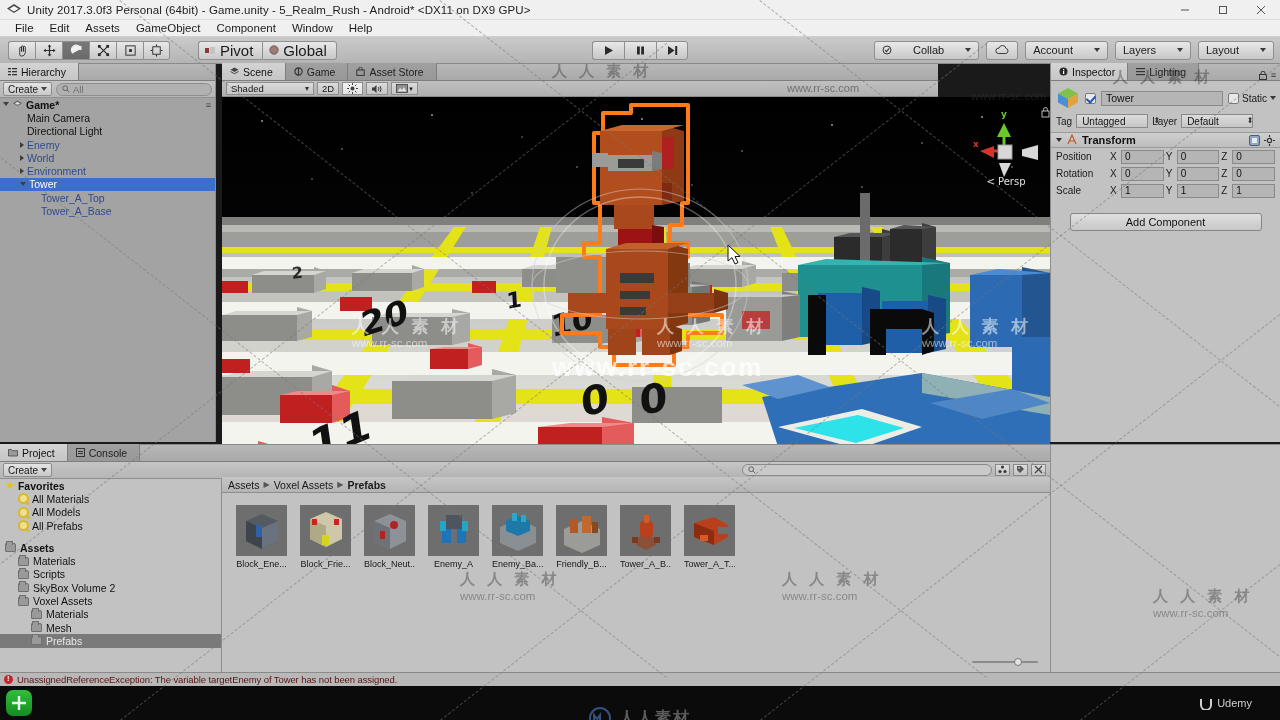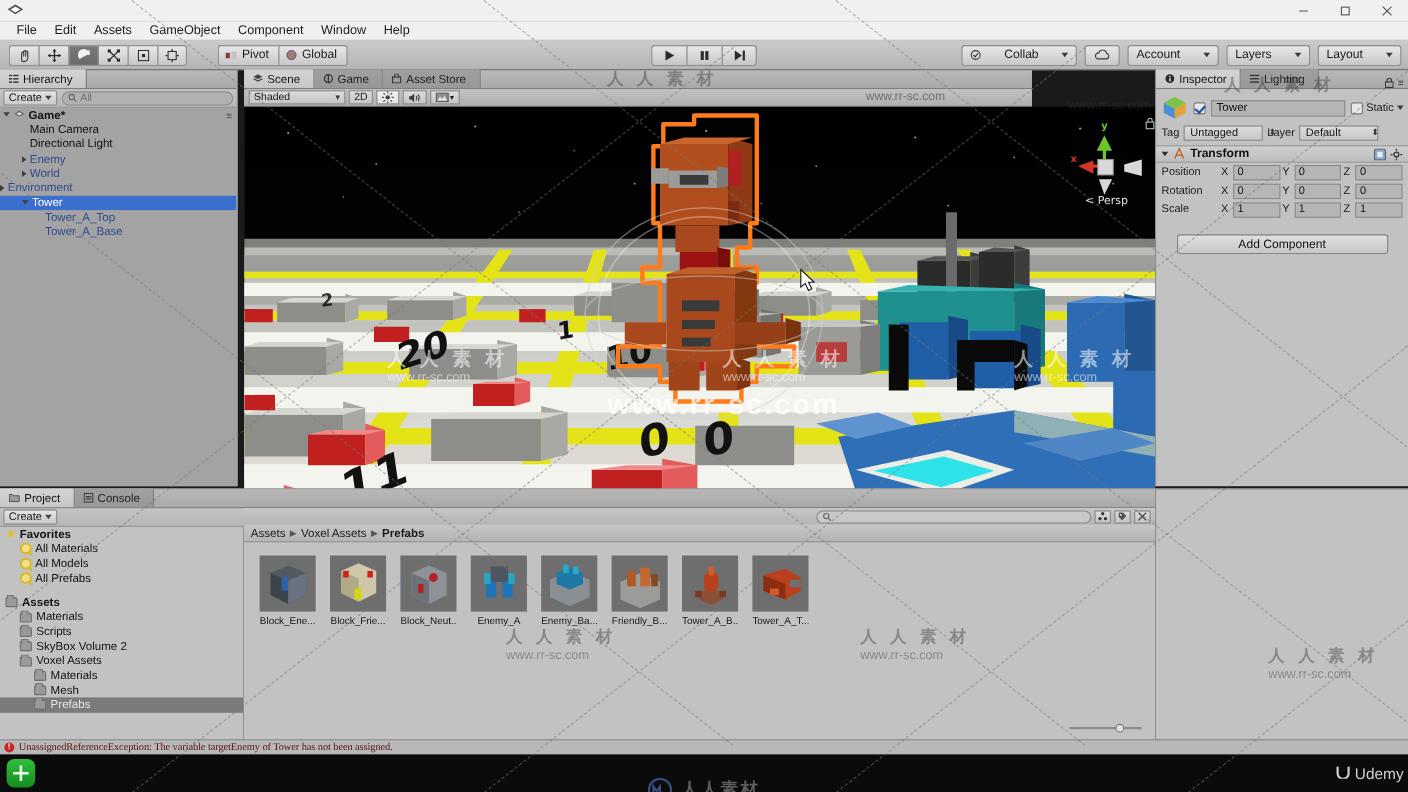--- a/index.html
+++ b/index.html
@@ -40,21 +40,21 @@
   }
   .tbtn:first-child { border-radius:3px 0 0 3px; }
   .tbtn:last-child { border-right:1px solid #8f8f8f; border-radius:0 3px 3px 0; }
   .tbtn.on { background:linear-gradient(#787878,#6a6a6a); }
   .tbtn.on svg * { stroke:#f0f0f0 !important; fill:#f0f0f0 !important; }
 
   .pivotgrp { display:flex; margin-left:28px; }
   .pivbtn {
     height:19px; padding:0 9px 0 6px; background:linear-gradient(#e8e8e8,#c8c8c8);
     border:1px solid #8f8f8f; display:flex; align-items:center; gap:4px;
-    font-size:11px; color:#1b1b1b;
+    font-size:15px; color:#1b1b1b;
   }
   .pivbtn:first-child { border-radius:3px 0 0 3px; border-right:none;}
   .pivbtn:last-child { border-radius:0 3px 3px 0;}
 
   .playgrp { position:absolute; left:50%; transform:translateX(-50%); display:flex; }
   .playbtn {
     width:32px; height:19px; background:linear-gradient(#e8e8e8,#c6c6c6);
     border:1px solid #8f8f8f; border-right:none; display:flex; align-items:center; justify-content:center;
   }
   .playbtn:first-child{border-radius:3px 0 0 3px;}
@@ -148,47 +148,48 @@
   .psearch { width:250px; height:12px; background:#c9c9c9; border:1px solid #8a8a8a; border-radius:6px; display:flex; align-items:center; padding:0 5px; gap:3px;}
   .pico { width:15px;height:12px; background:linear-gradient(#dcdcdc,#c4c4c4); border:1px solid #8a8a8a; display:flex;align-items:center;justify-content:center;}
   .zoomslider { position:absolute; right:12px; bottom:6px; width:66px; height:10px; display:flex; align-items:center;}
   .zoomtrack { width:100%; height:2px; background:#8b8b8b; border-radius:1px;}
   .zoomknob { position:absolute; left:42px; width:8px;height:8px;border-radius:50%;background:#e2e2e2;border:1px solid #777;}
 
   
   #statusbar { position:absolute; left:0; top:672px; width:1280px; height:14px; background:#b8b8b8; display:flex; align-items:center; gap:4px; padding-left:4px; border-top:1px solid #8a8a8a;}
   .errico { width:9px;height:9px;border-radius:50%;background:#c7242a; position:relative; flex:none;}
   .errico::after{content:"!";position:absolute;left:3px;top:-1px;color:#fff;font-size:7.5px;font-weight:bold;}
-  .errtext { font-size:9.5px; color:#5a1212; font-family:Liberation Serif, serif; letter-spacing:-.1px;}
+  .errtext { font-size:9.5px; color:#5a1212; font-family:Liberation Sans, sans-serif; letter-spacing:-.1px;}
 
   
   #taskbar { position:absolute; left:0; top:686px; width:1280px; height:34px; background:#0b0b0b; display:flex; align-items:center;}
   .tb-green { width:26px;height:26px;margin-left:6px;border-radius:7px;background:linear-gradient(#2fbf3c,#158c22); display:flex;align-items:center;justify-content:center;color:#dff7e0;font-size:15px;}
   .tb-center { position:absolute; left:50%; transform:translateX(-50%); display:flex; align-items:center; gap:8px; opacity:.82;margin-top:30px;}
-  .tb-udemy { position:absolute; right:4px; display:flex; align-items:flex-start; gap:4px; color:#cfcfcf; font-size:14px;}
+  .tb-udemy { position:absolute; right:28px; display:flex; align-items:flex-start; gap:4px; color:#cfcfcf; font-size:11px;}
 
   
   .wm { position:absolute; pointer-events:none; color:rgba(255,255,255,.55); font-size:17px; letter-spacing:4px; font-weight:bold; white-space:nowrap;}
   .wm.url { font-size:11.5px; letter-spacing:0; font-weight:normal;}
   .wm.dark { color:rgba(40,40,40,.38);}
   .wm-layer { position:absolute; inset:0; pointer-events:none; overflow:hidden; }
   .diag { position:absolute; height:0; border-top:1.5px dashed rgba(120,120,120,.55); transform-origin:0 0;}
 </style>
 </head>
 <body>
 
 <div id="app">
 
   <div class="titlebar">
     <div class="title-ico">
       <svg width="16" height="14" viewBox="0 0 16 14">
         <polygon points="8,1 15,5.5 8,10 1,5.5" fill="#4a4a4a"></polygon>
         <polygon points="8,3 12.5,5.7 8,8.4 3.5,5.7" fill="#fafafa"></polygon>
       </svg>
     </div>
+    <div class="title-text">Unity 2017.3.0f3 Personal (64bit) - Game.unity - 5_Realm_Rush - Android* &lt;DX11 on DX9 GPU&gt;</div>
     <div class="winbtns">
       <div class="winbtn">
         <svg width="10" height="10">
             <line x1="1" y1="5" x2="9" y2="5" stroke="#555" stroke-width="1"></line>
           </svg>
       </div>
       <div class="winbtn">
         <svg width="10" height="10">
             <rect x="1.5" y="1.5" width="7" height="7" fill="none" stroke="#555" stroke-width="1"></rect>
           </svg>
@@ -366,21 +367,21 @@
             <span>Directional Light</span>
           </div>
           <div class="hrow" style="padding-left: 20px;">
             <span class="arrow"></span>
             <span class="prefab">Enemy</span>
           </div>
           <div class="hrow" style="padding-left: 20px;">
             <span class="arrow"></span>
             <span class="prefab">World</span>
           </div>
-          <div class="hrow" style="">
+          <div class="hrow" style="padding-left: 20px;">
             <span class="arrow"></span>
             <span class="prefab">Environment</span>
           </div>
           <div class="hrow sel" style="padding-left: 20px;">
             <span class="arrow open"></span>
             <span class="prefab">Tower</span>
           </div>
           <div class="hrow" style="padding-left: 34px;">
             <span class="noarrow"></span>
             <span class="prefab">Tower_A_Top</span>

